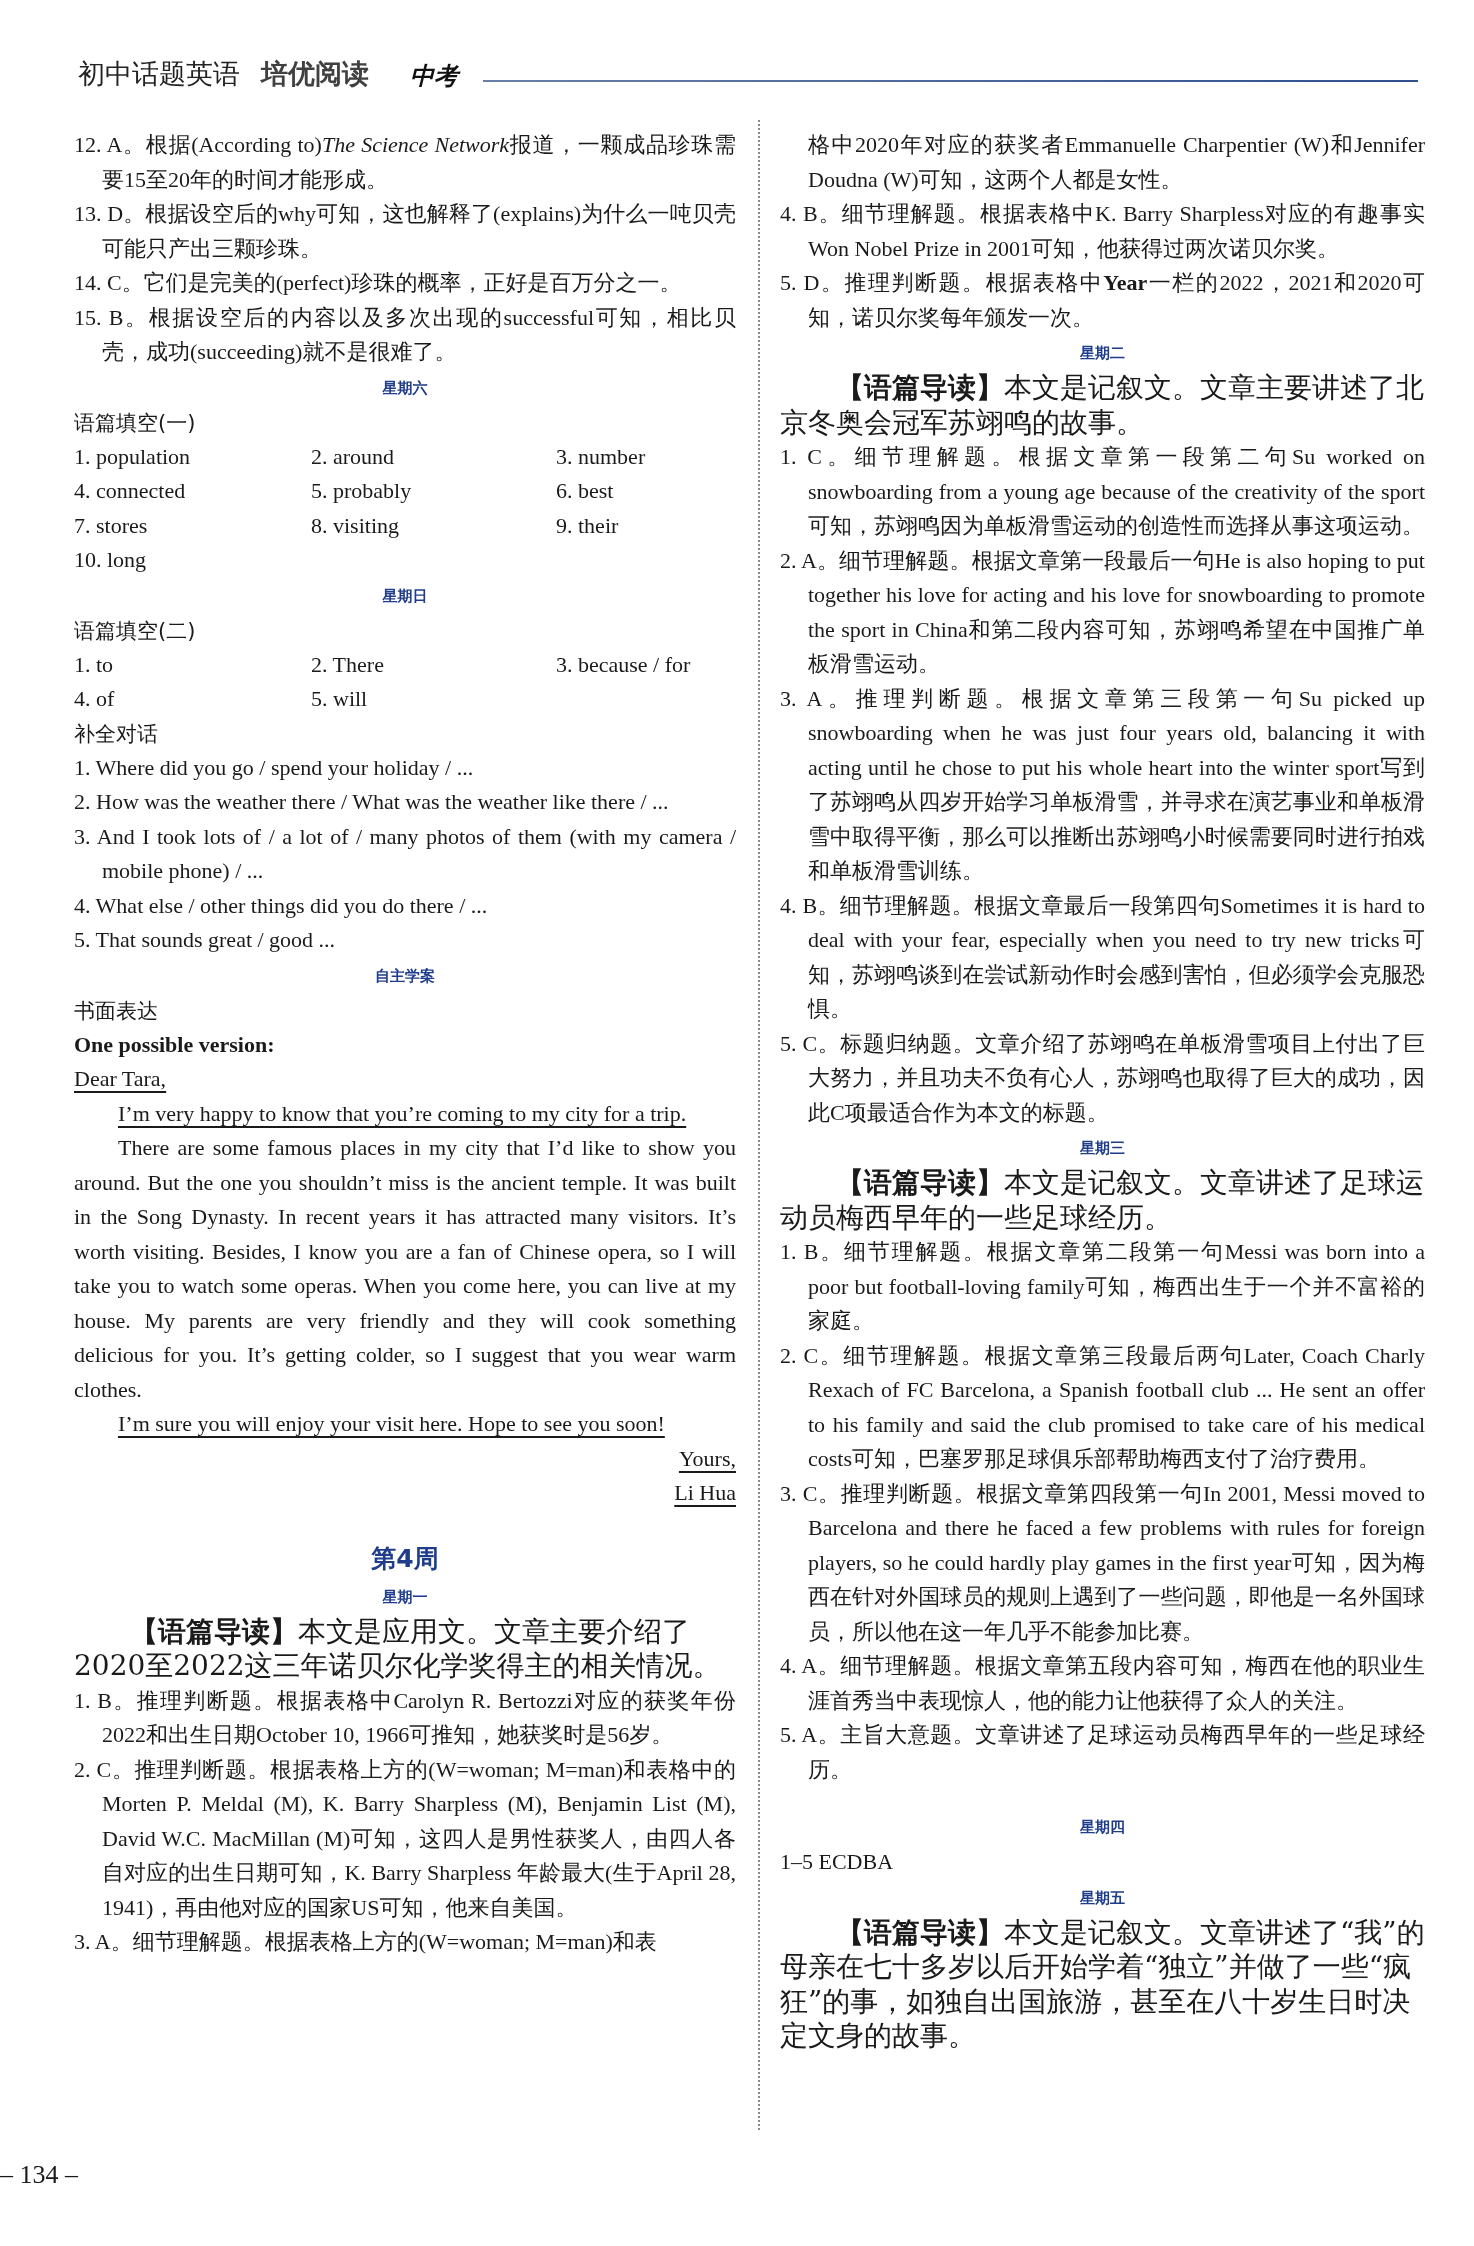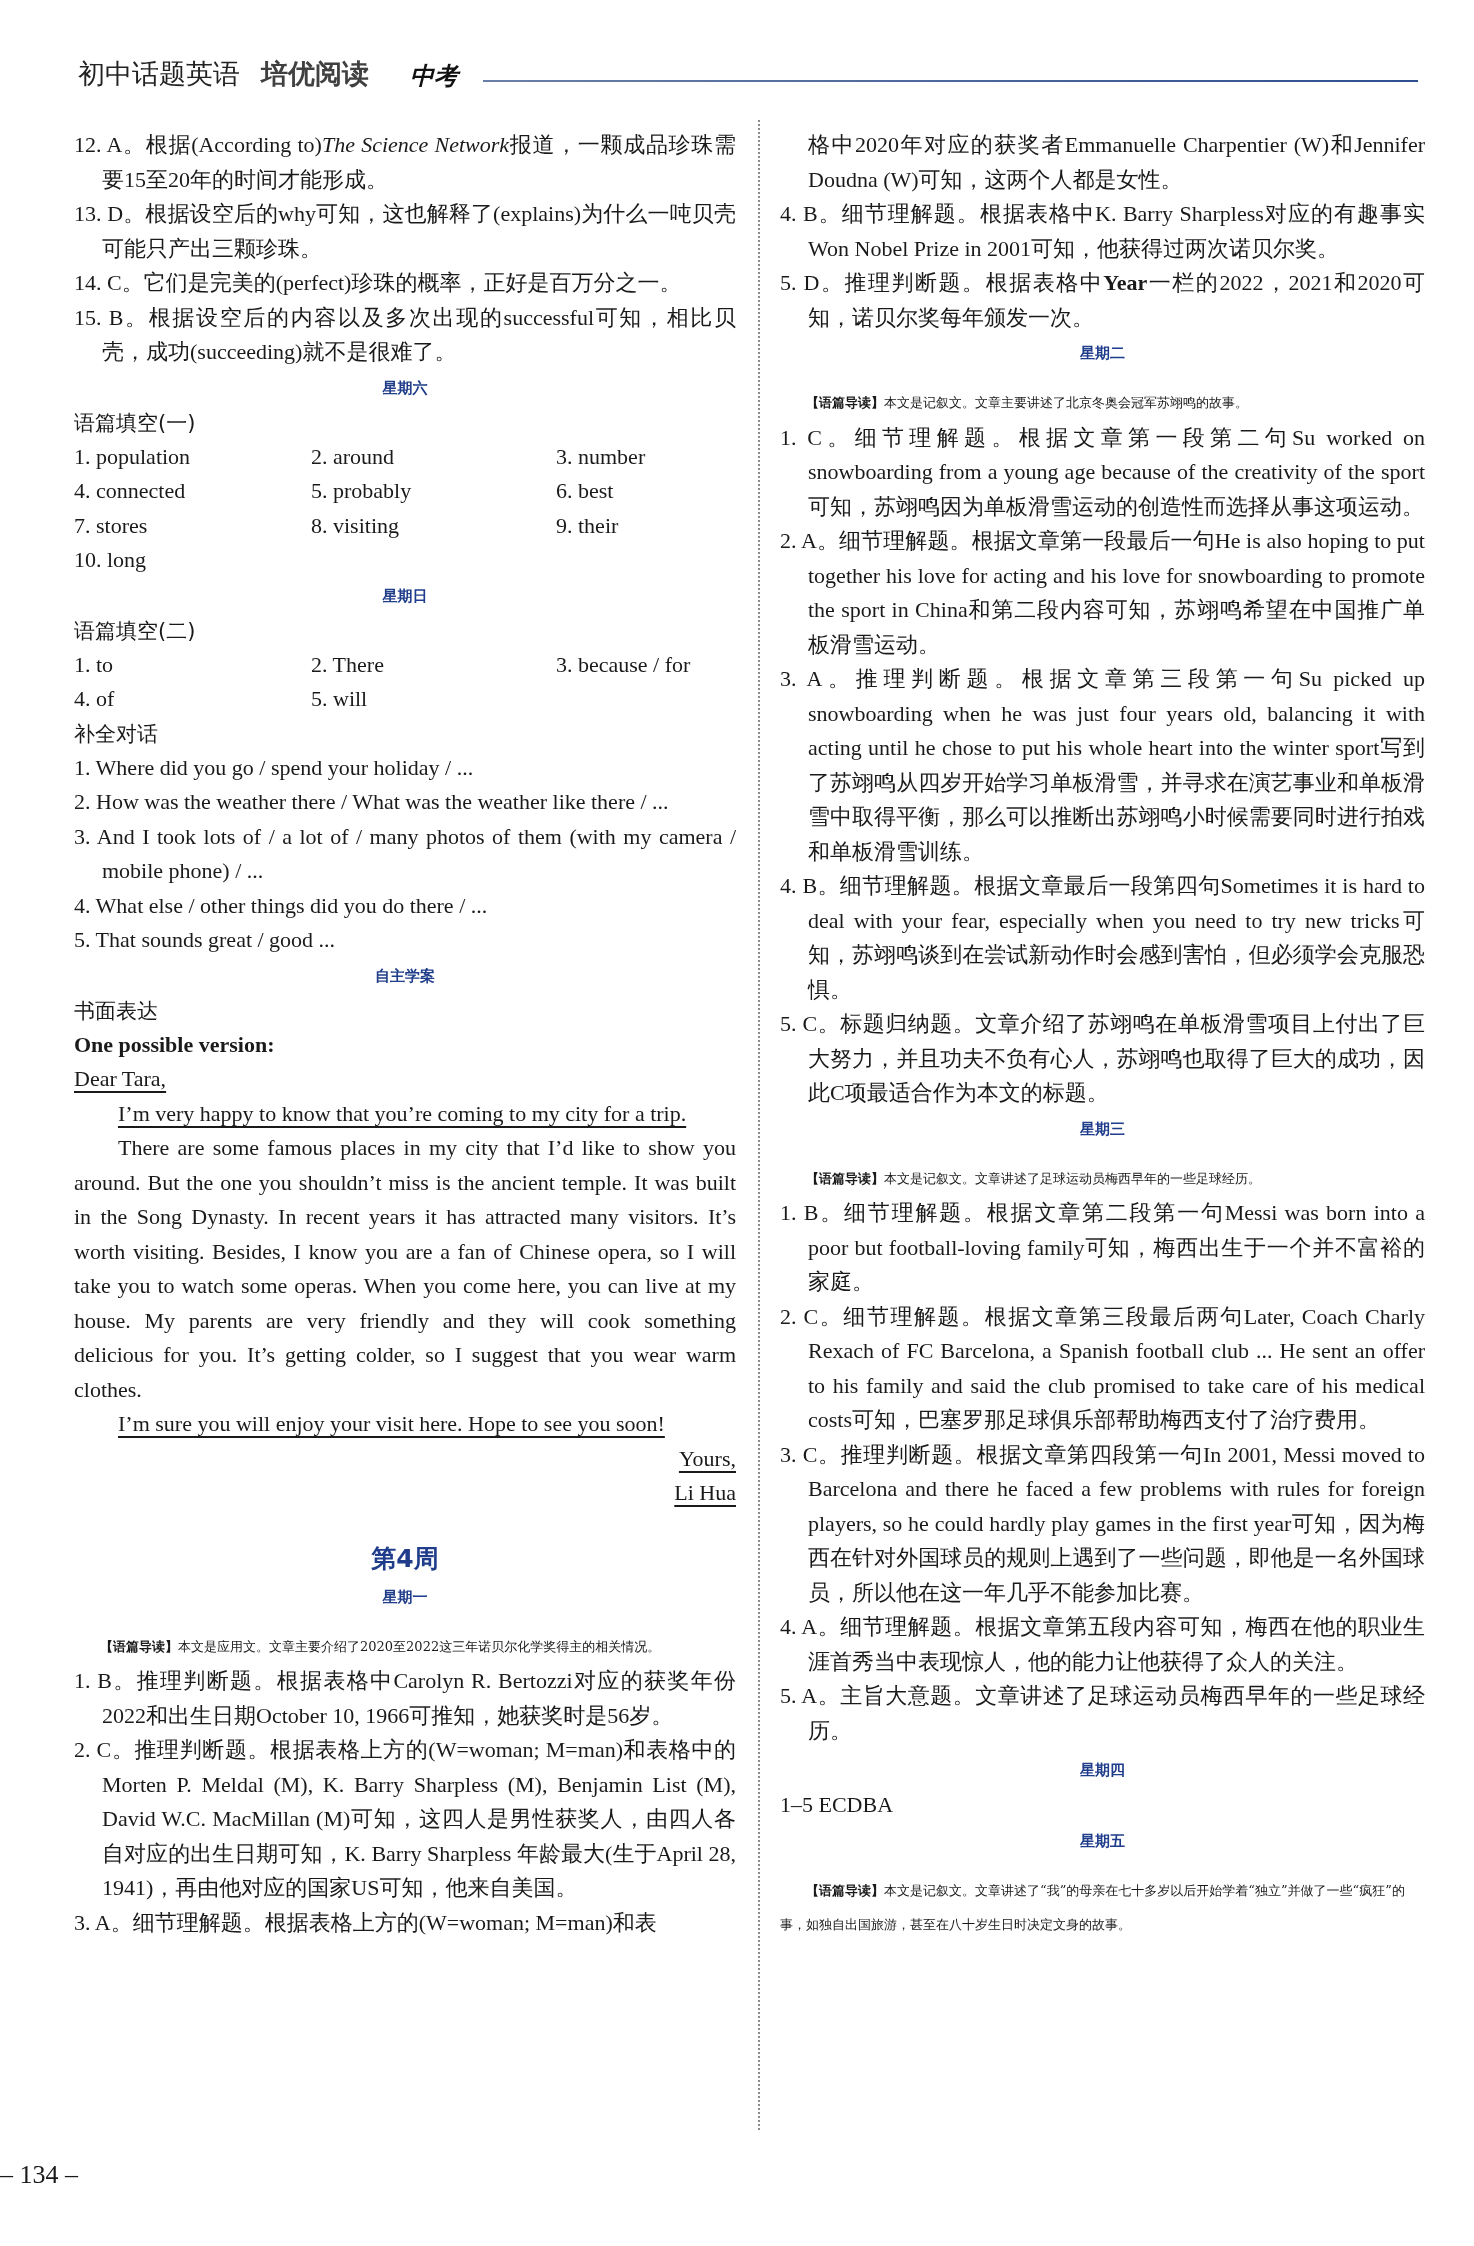--- a/index.html
+++ b/index.html
@@ -25,21 +25,21 @@
     border-left: 2px dotted #8a8a8a;
   }
 
   .item { padding-left: 28px; text-indent: -28px; text-align: justify; }
   .day { text-align: center; color: #1f3d8a; font-family: "DejaVu Sans", sans-serif; font-weight: bold; font-size: 15px; line-height: 36px; }
   .week { text-align: center; color: #1f3d8a; font-family: "DejaVu Sans", sans-serif; font-weight: bold; font-size: 25px; line-height: 40px; margin-top: 28px; }
   .section { font-family: "DejaVu Sans", sans-serif; font-size: 21px; line-height: 34px; }
   .grid3 { display: grid; grid-template-columns: 237px 245px 180px; }
   .bold { font-weight: bold; }
   .ital { font-style: italic; }
-  .intro { text-indent: 2em; font-family: "DejaVu Serif", serif; font-size: 13px; margin-top: 15px; }
+  .intro { text-indent: 2em; font-family: "DejaVu Serif", serif; font-size: 28px; }
   .intro .tag { font-family: "DejaVu Sans", sans-serif; font-weight: bold; }
   .u { text-decoration: underline; text-underline-offset: 5px; }
   .para { text-indent: 2em; text-align: justify; }
   .right { text-align: right; }
   .pagenum { position: absolute; top: 2160px; left: 0; width: 1474px; text-align: left; font-size: 26px; }
 </style>
 </head>
 <body>
 
 <div class="header">
@@ -144,21 +144,21 @@
   <div class="day">星期三</div>
   <div class="intro">
     <span class="tag">【语篇导读】</span><span>本文是记叙文。文章讲述了足球运动员梅西早年的一些足球经历。</span>
   </div>
   <div class="item"><span>1. B。</span><span>细节理解题。根据文章第二段第一句Messi was born into a poor but football-loving family可知，梅西出生于一个并不富裕的家庭。</span></div>
   <div class="item"><span>2. C。</span><span>细节理解题。根据文章第三段最后两句Later, Coach Charly Rexach of FC Barcelona, a Spanish football club ... He sent an offer to his family and said the club promised to take care of his medical costs可知，巴塞罗那足球俱乐部帮助梅西支付了治疗费用。</span></div>
   <div class="item"><span>3. C。</span><span>推理判断题。根据文章第四段第一句In 2001, Messi moved to Barcelona and there he faced a few problems with rules for foreign players, so he could hardly play games in the first year可知，因为梅西在针对外国球员的规则上遇到了一些问题，即他是一名外国球员，所以他在这一年几乎不能参加比赛。</span></div>
   <div class="item"><span>4. A。</span><span>细节理解题。根据文章第五段内容可知，梅西在他的职业生涯首秀当中表现惊人，他的能力让他获得了众人的关注。</span></div>
   <div class="item"><span>5. A。</span><span>主旨大意题。文章讲述了足球运动员梅西早年的一些足球经历。</span></div>
 
-  <div class="day" style="margin-top:4px">星期四</div>
+  <div class="day" style="margin-top:22px">星期四</div>
   <div>1–5 ECDBA</div>
 
   <div class="day">星期五</div>
   <div class="intro">
     <span class="tag">【语篇导读】</span><span>本文是记叙文。文章讲述了“我”的母亲在七十多岁以后开始学着“独立”并做了一些“疯狂”的事，如独自出国旅游，甚至在八十岁生日时决定文身的故事。</span>
   </div>
 </div>
 
 <div class="pagenum">– 134 –</div>
 

